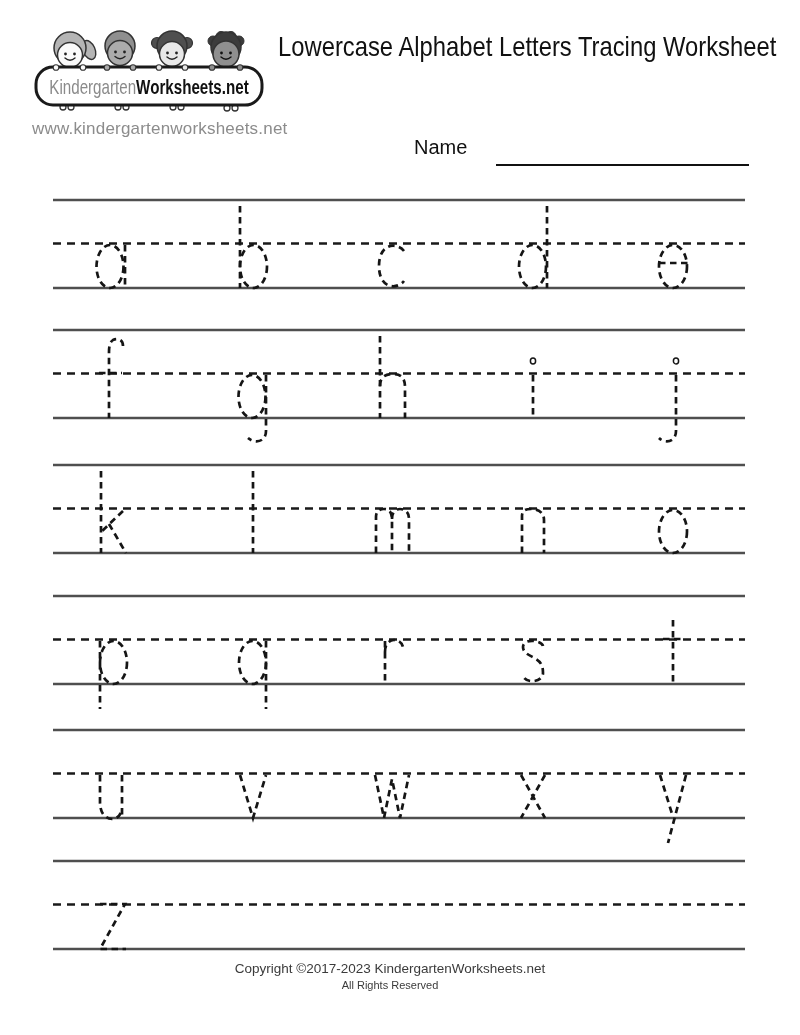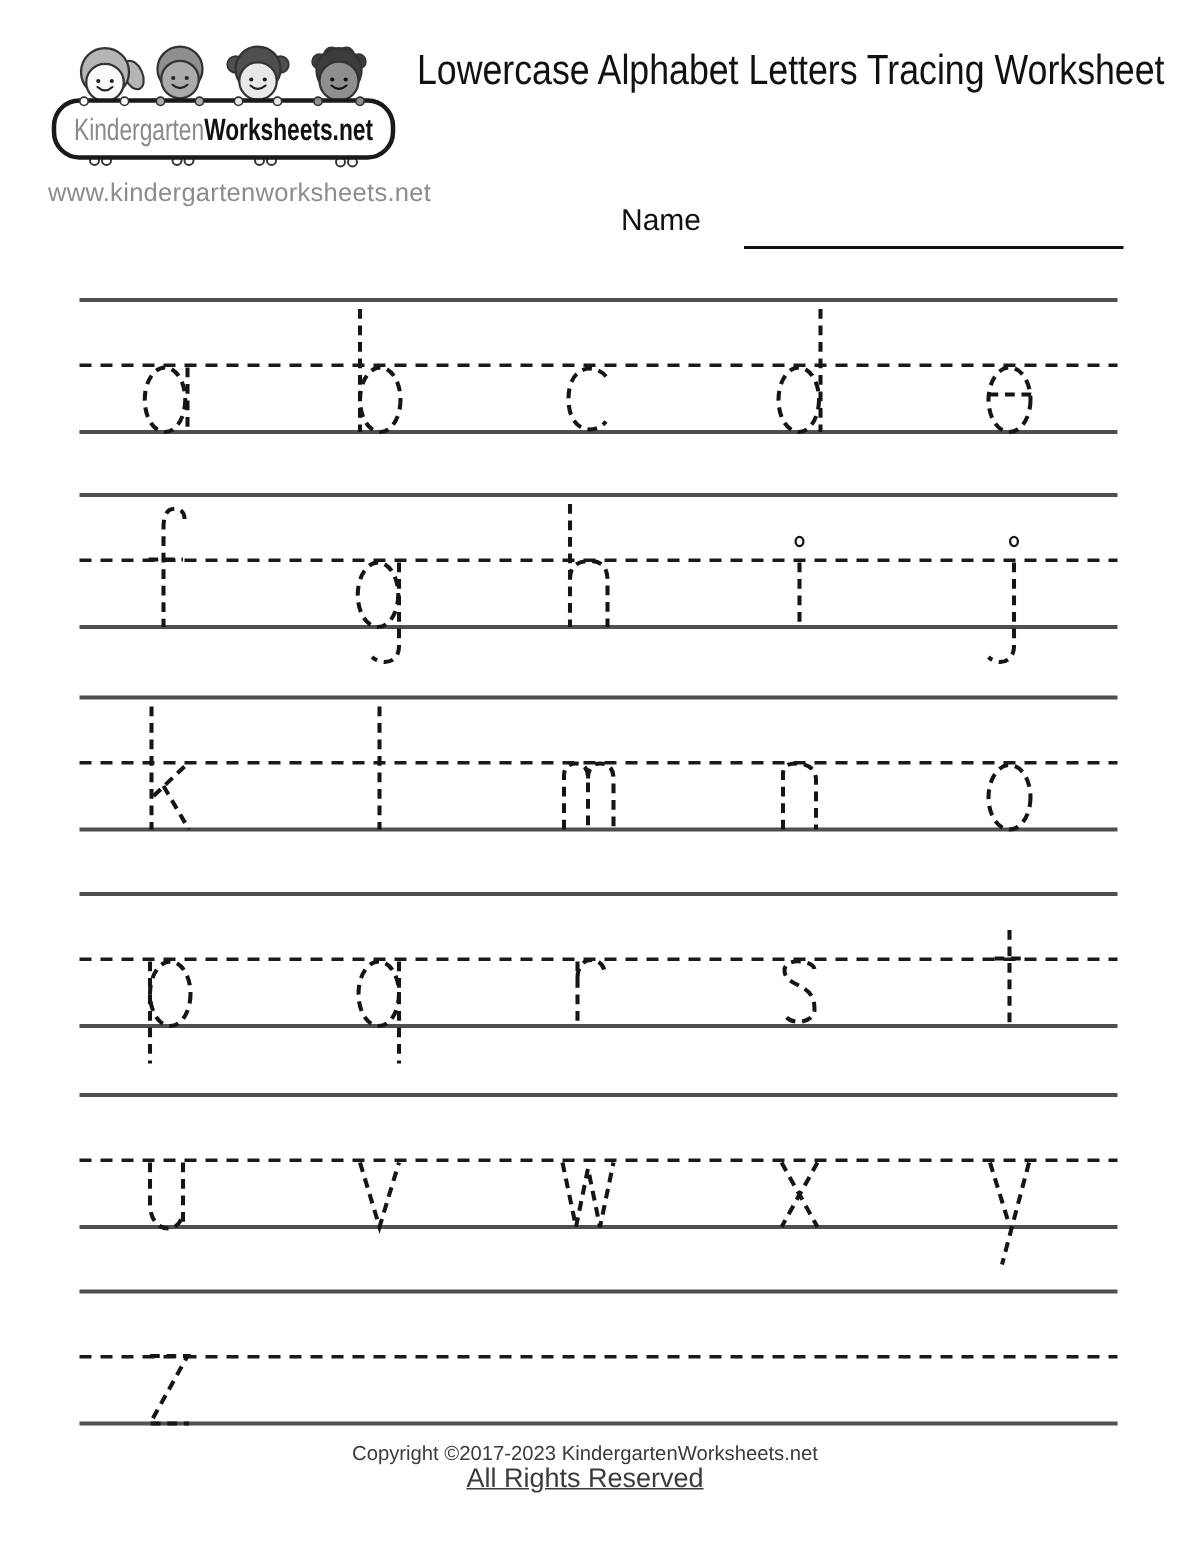--- a/index.html
+++ b/index.html
@@ -23,21 +23,21 @@
   #name-line{
     position:absolute;left:496px;top:164px;width:253px;height:0;
     border-top:2.2px solid #111;
   }
   .trace-row-svg{position:absolute;left:52px;}
   #footer{
     position:absolute;left:0;top:961px;width:720px;text-align:center;
     color:#3b3b3b;line-height:16px;margin-left:30px;
   }
   #footer .f1{font-size:13.5px;}
-  #footer .f2{font-size:18px;text-decoration:underline;}
+  #footer .f2{font-size:11px;}
 </style>
 </head>
 <body>
 
 <div id="page">
 
   <svg id="logo-svg" width="240" height="108" viewBox="0 0 240 108">
 
     <g>
       <ellipse cx="59" cy="40" rx="6" ry="10" transform="rotate(-24 59 40)" fill="#b5b5b5" stroke="#333" stroke-width="1.4"></ellipse>

